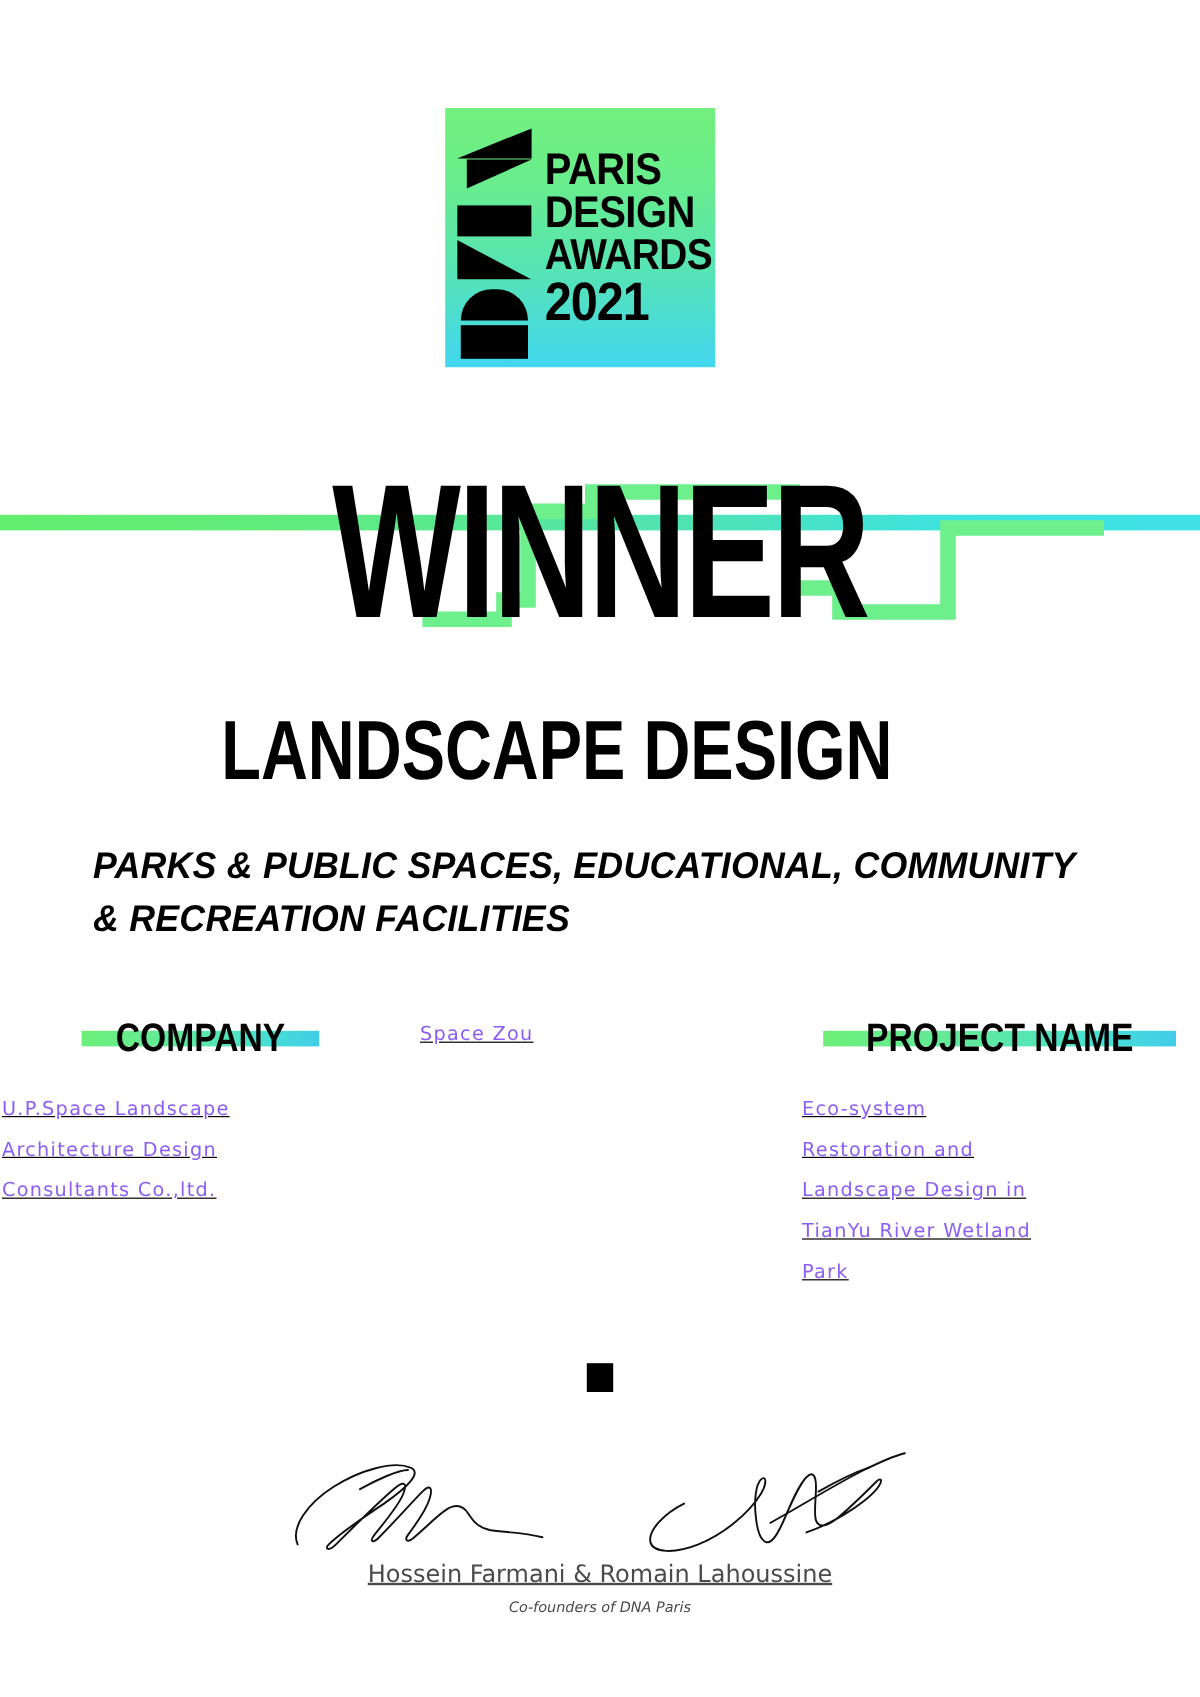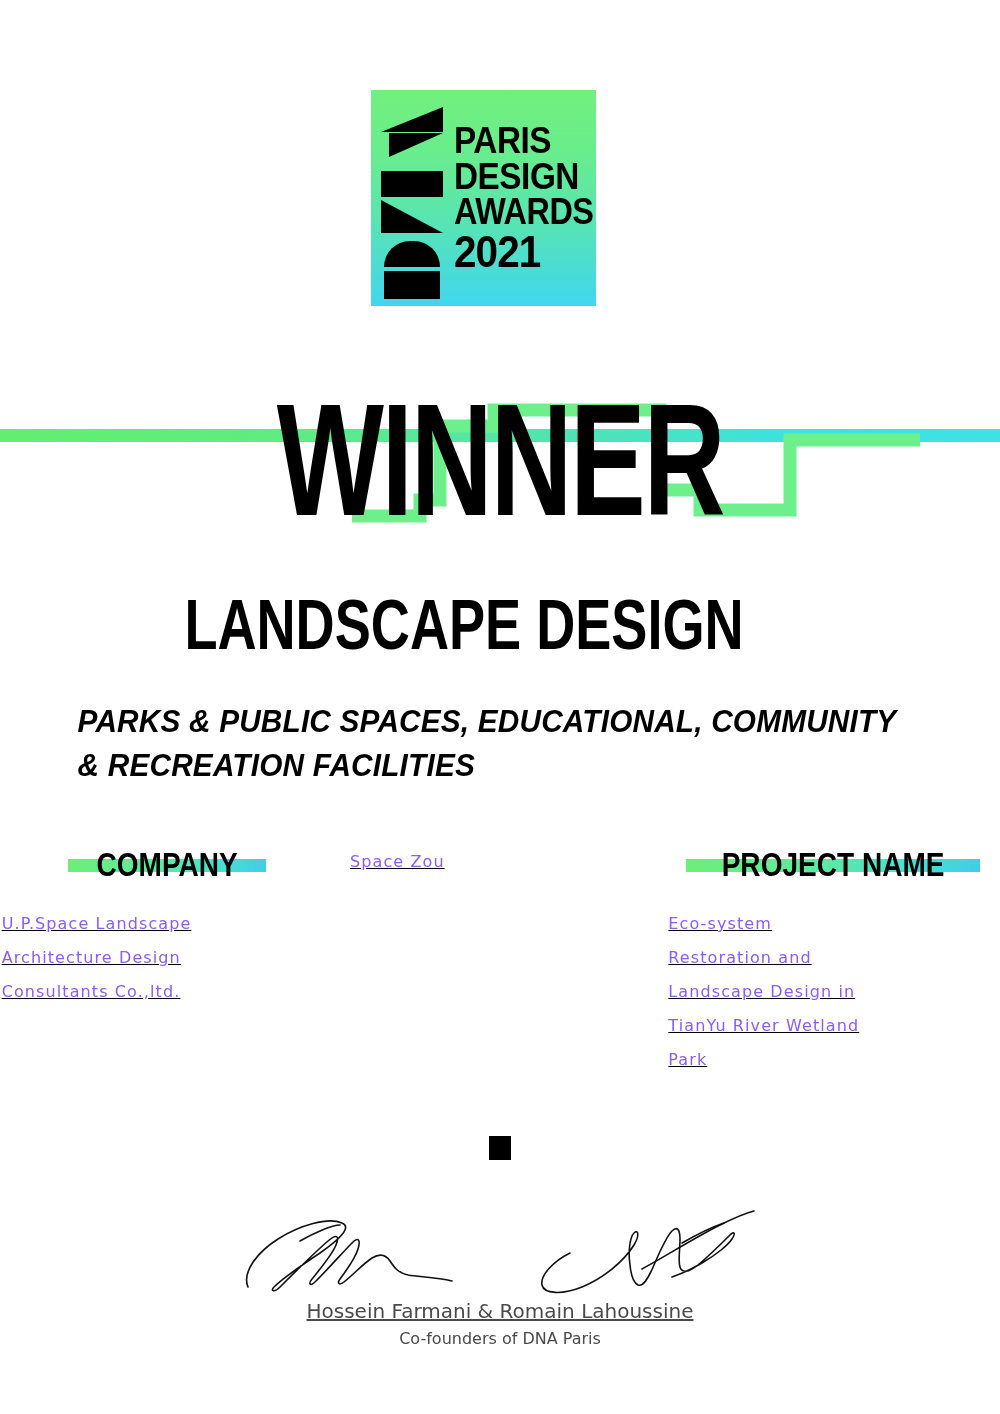--- a/index.html
+++ b/index.html
@@ -161,21 +161,21 @@
   }
   #signatures{
     position:absolute;left:0;top:1195px;width:1000px;height:105px;
     display:flex;justify-content:center;gap:60px;
   }
   #footer-text{
     position:absolute;left:0;top:1297px;width:1000px;text-align:center;
     font-family:"DejaVu Sans","Liberation Sans",sans-serif;color:#4a4a4a;
   }
   #footer-text .f1{font-size:20px;line-height:28px;text-decoration:underline;}
-  #footer-text .f2{font-size:16px;line-height:28px;}
+  #footer-text .f2{font-size:12px;line-height:28px;font-style:italic;}
   #footer-text .f3{font-size:20px;line-height:28px;}
 </style>
 </head>
 <body>
 
 <div id="logo-block">
   <div id="logo-badge">
 
     <div id="dna-mark">
       <div class="dna-glyph dna-d"></div>

